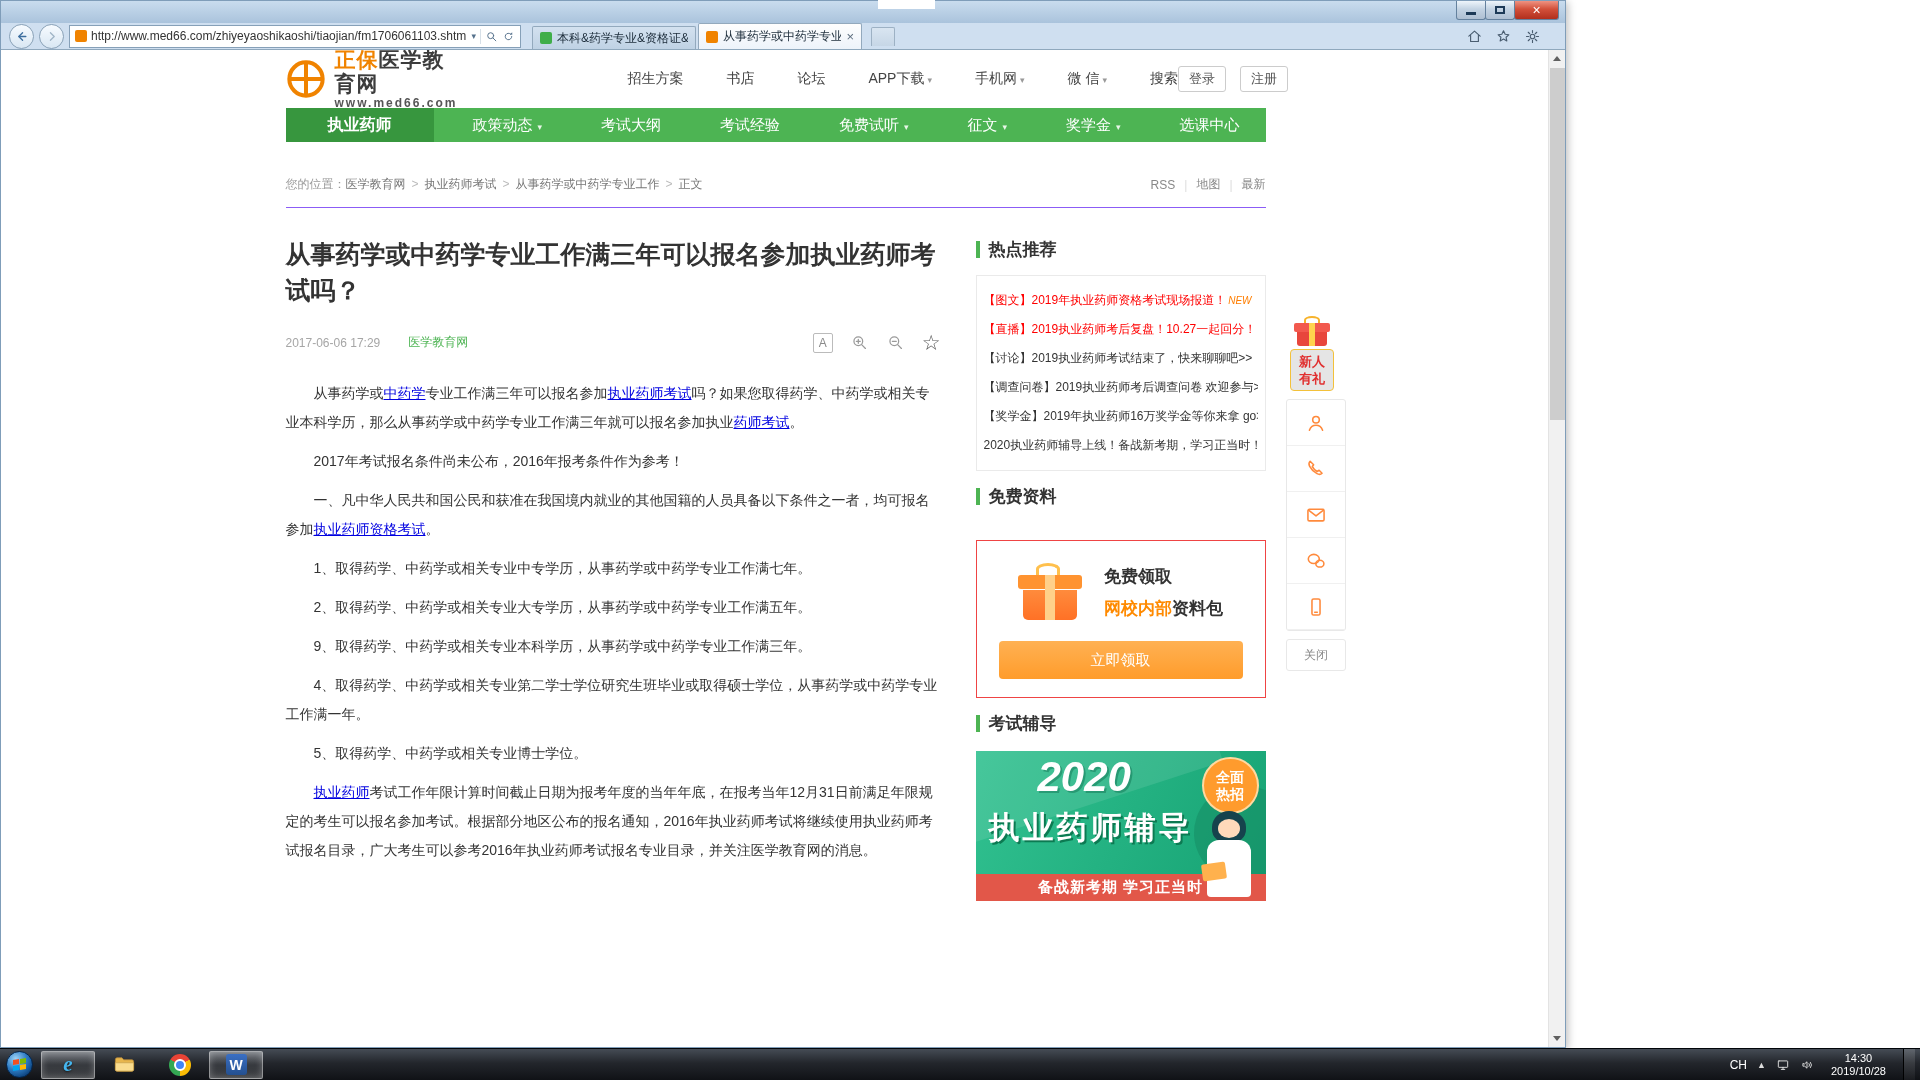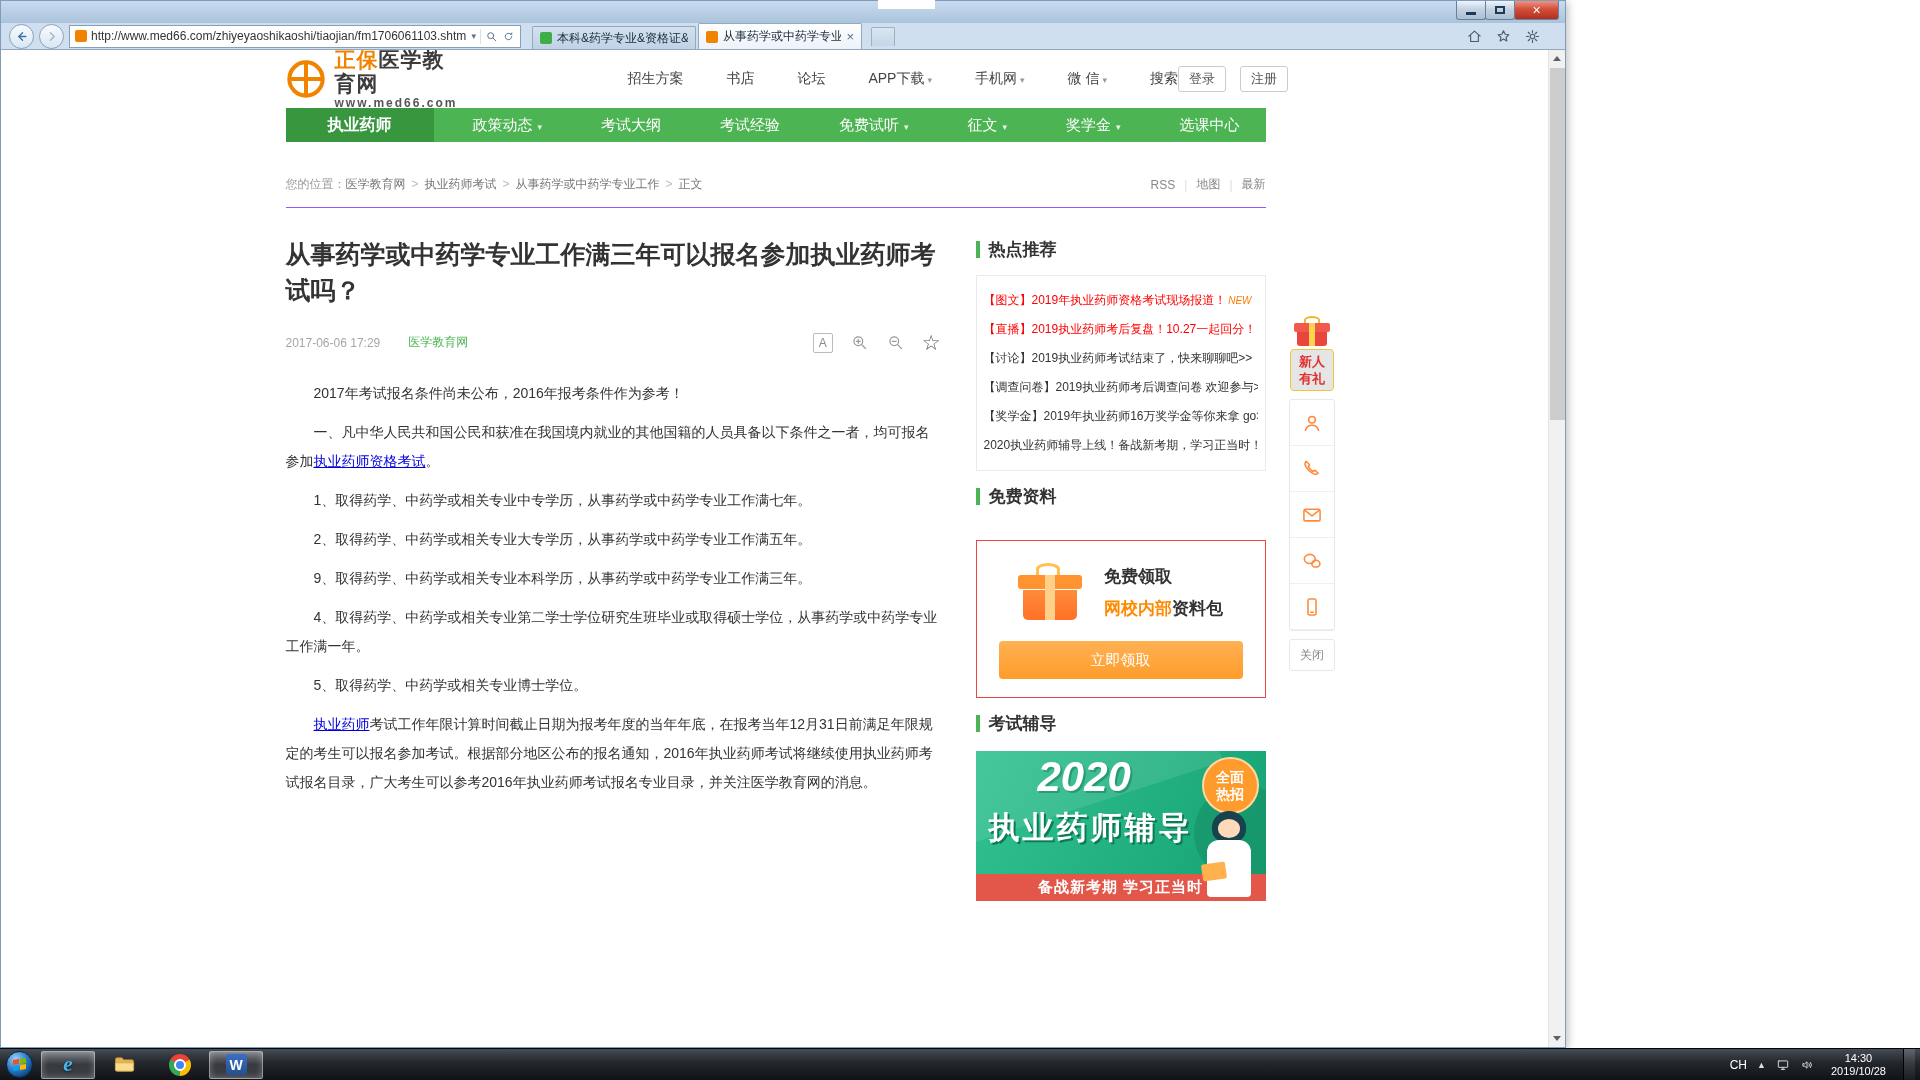--- a/index.html
+++ b/index.html
@@ -156,21 +156,21 @@
   
   .float-bar{position:absolute;left:1285px;top:266px;width:52px}
   .gift-widget{width:46px;margin:0 auto;cursor:pointer}
   .mini-gift{position:relative;width:40px;height:30px;margin:0 auto}
   .mg-bow{position:absolute;left:12px;top:0;width:16px;height:8px;border:2px solid #f7b32b;border-bottom:none;border-radius:50% 50% 0 0}
   .mg-lid{position:absolute;left:2px;top:7px;width:36px;height:9px;background:#f2594e;border-radius:2px}
   .mg-box{position:absolute;left:5px;top:16px;width:30px;height:14px;background:#e8463c;border-radius:0 0 3px 3px}
   .mg-rib{position:absolute;left:17px;top:7px;width:6px;height:23px;background:#ffd34d}
   .gift-label{width:44px;margin:3px auto 0;background:#e5e5e5;border:1px solid #f3c13a;border-radius:4px;
     color:#e03030;font-size:13px;font-weight:bold;text-align:center;line-height:17px;padding:3px 0}
-  .rail{width:46px;margin:8px auto 0;background:#fff;border:1px solid #e8e8e8;border-radius:3px}
+  .rail{width:60px;margin:8px auto 0;background:#fff;border:1px solid #e8e8e8;border-radius:3px}
   .rail-cell{height:46px;display:flex;align-items:center;justify-content:center;border-bottom:1px solid #f0f0f0;cursor:pointer}
   .rail-cell svg{width:22px;height:22px;stroke:#ff8a3c;fill:none;stroke-width:1.7;stroke-linecap:round;stroke-linejoin:round}
   .rail-close{height:32px;display:flex;align-items:center;justify-content:center;font-size:12px;color:#888;cursor:pointer}
 
   .notch{position:absolute;left:878px;top:0;width:57px;height:9px;background:#fff}
 
   
   .taskbar{position:absolute;left:0;bottom:0;width:1920px;height:32px;display:flex;align-items:center;padding:0 3px;
     background:linear-gradient(#454c55,#23262c 45%,#101216);border-top:1px solid #02060a}
   .start-orb{width:27px;height:27px;border-radius:50%;flex:none;cursor:pointer;margin:0 7px 0 3px;
@@ -360,20 +360,21 @@
                   <svg viewBox="0 0 24 24">
                       <circle cx="10.5" cy="10.5" r="5.5"></circle>
                       <path d="M15 15l4.5 4.5"></path>
                       <path d="M8 10.5h5"></path>
                     </svg>
                 </span>
                 <span class="tool-star">☆</span>
               </span>
             </div>
             <div class="a-body">
+                <p><span>从事药学或</span><span class="tlink">中药学</span><span>专业工作满三年可以报名参加</span><span class="tlink">执业药师考试</span><span>吗？如果您取得药学、中药学或相关专业本科学历，那么从事药学或中药学专业工作满三年就可以报名参加执业</span><span class="tlink">药师考试</span><span>。</span></p>
                 <p><span>2017年考试报名条件尚未公布，2016年报考条件作为参考！</span></p>
                 <p><span>一、凡中华人民共和国公民和获准在我国境内就业的其他国籍的人员具备以下条件之一者，均可报名参加</span><span class="tlink">执业药师资格考试</span><span>。</span></p>
                 <p><span>1、取得药学、中药学或相关专业中专学历，从事药学或中药学专业工作满七年。</span></p>
                 <p><span>2、取得药学、中药学或相关专业大专学历，从事药学或中药学专业工作满五年。</span></p>
                 <p><span>9、取得药学、中药学或相关专业本科学历，从事药学或中药学专业工作满三年。</span></p>
                 <p><span>4、取得药学、中药学或相关专业第二学士学位研究生班毕业或取得硕士学位，从事药学或中药学专业工作满一年。</span></p>
                 <p><span>5、取得药学、中药学或相关专业博士学位。</span></p>
                 <p><span class="tlink">执业药师</span><span>考试工作年限计算时间截止日期为报考年度的当年年底，在报考当年12月31日前满足年限规定的考生可以报名参加考试。根据部分地区公布的报名通知，2016年执业药师考试将继续使用执业药师考试报名目录，广大考生可以参考2016年执业药师考试报名专业目录，并关注医学教育网的消息。</span></p>
               </div>
           </div>

